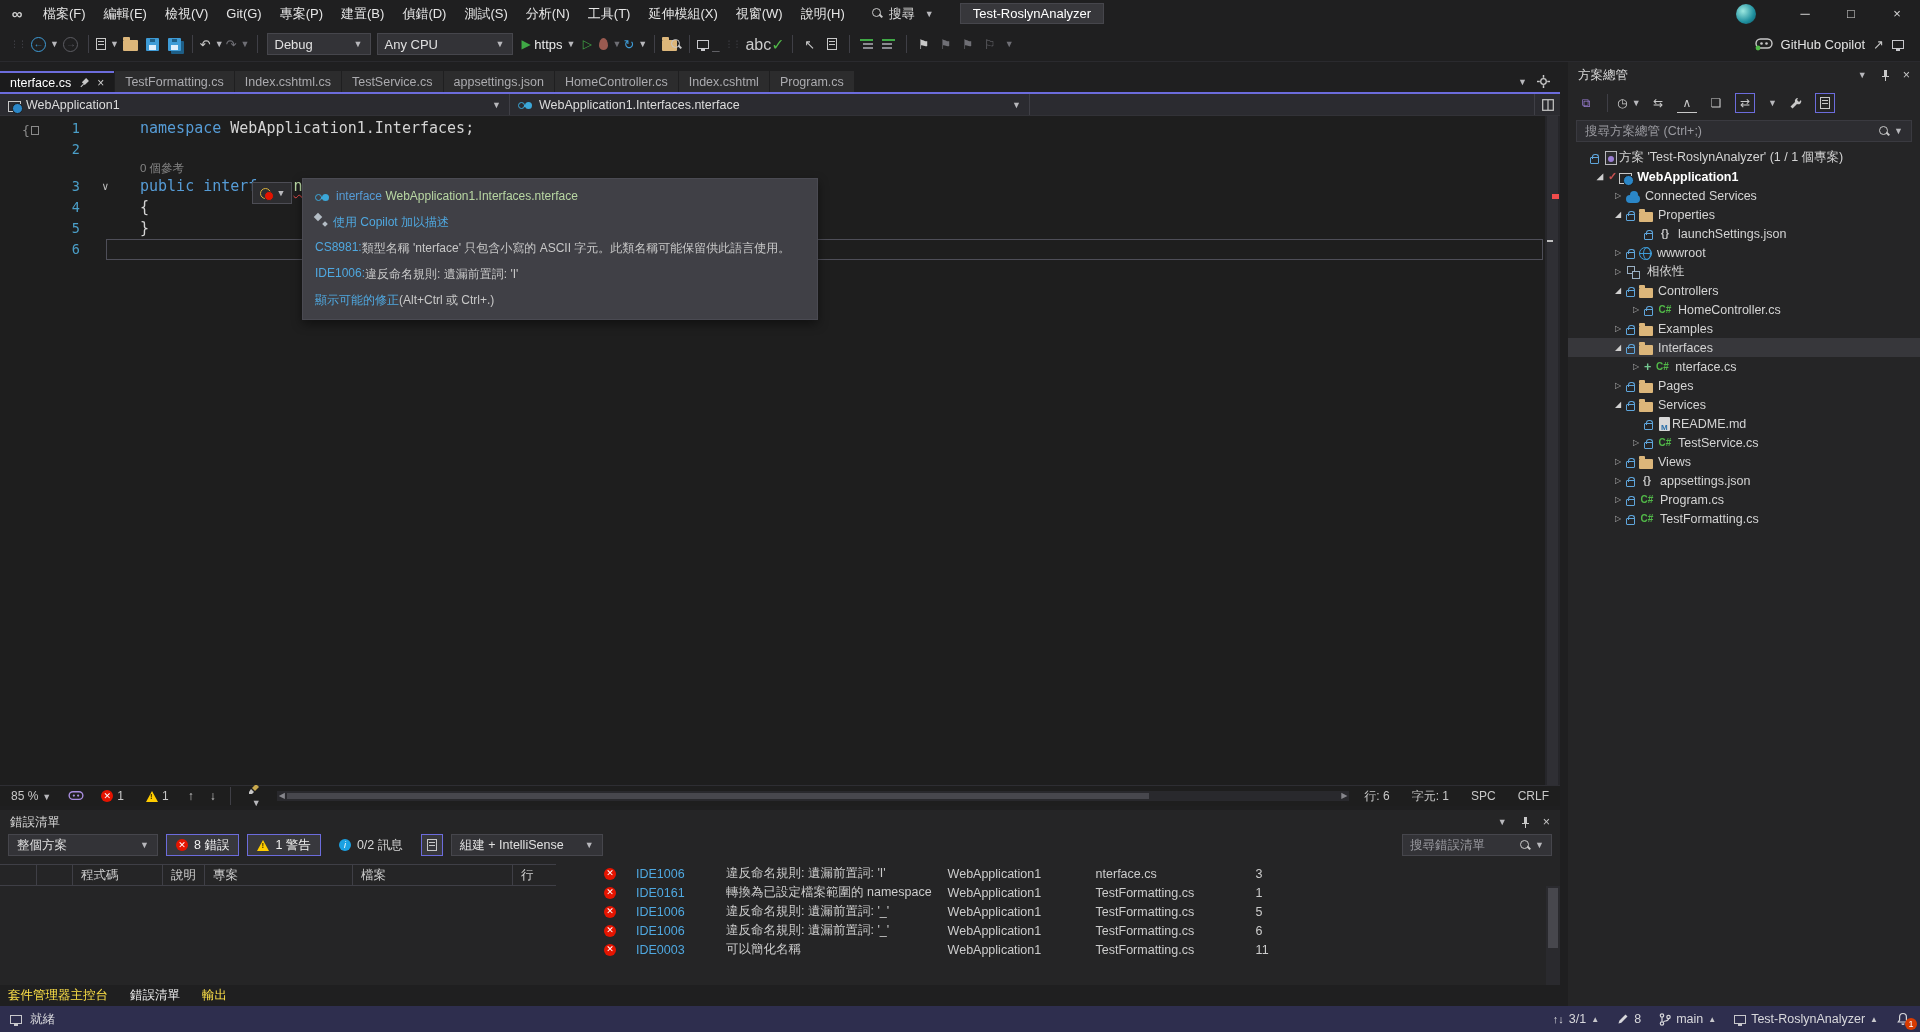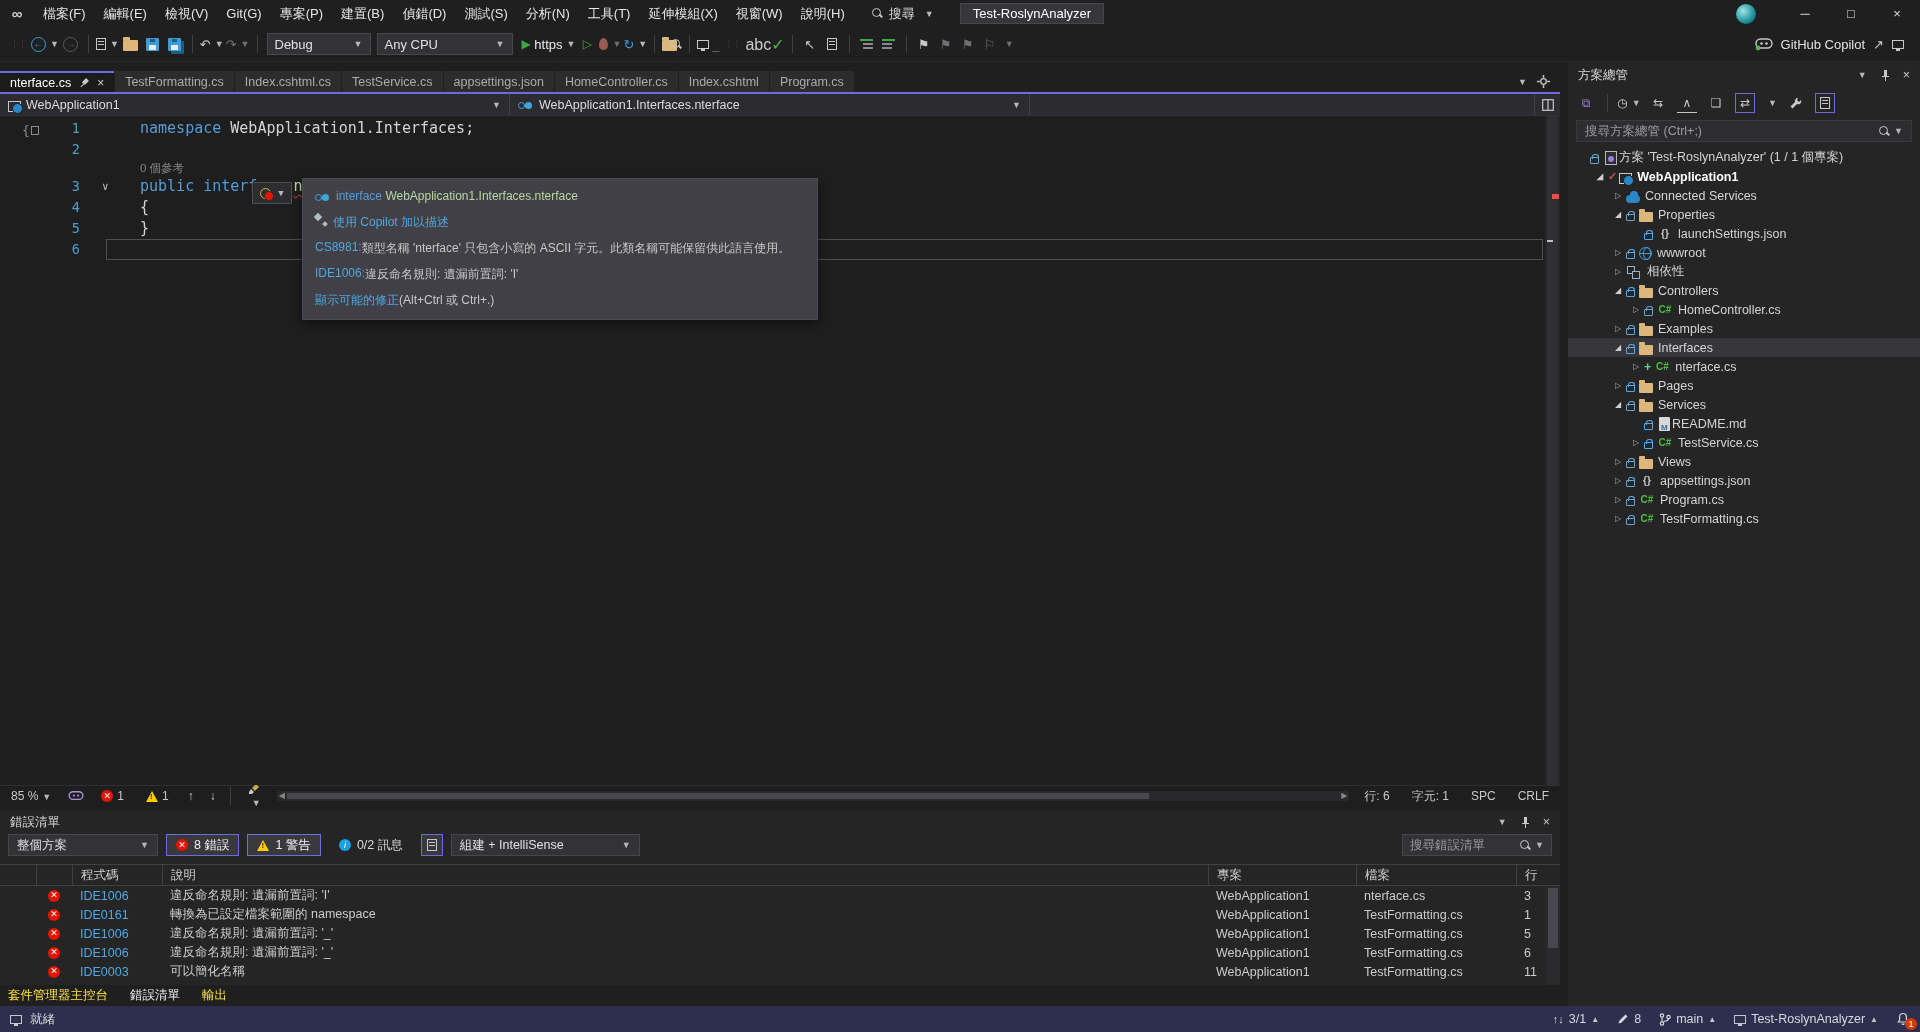--- a/index.html
+++ b/index.html
@@ -135,21 +135,21 @@
   .searchbox{display:flex;align-items:center;background:var(--ctl);border:1px solid #46464c;height:22px;
              padding:0 7px;color:#9a9aa0;font-size:12.5px}
   .ico-search{width:11px;height:11px;position:relative;flex:none}
   .ico-search::before{content:'';position:absolute;left:0;top:0;width:7px;height:7px;border:1.5px solid #c8c8c8;border-radius:50%}
   .ico-search::after{content:'';position:absolute;left:7px;top:7px;width:4px;height:1.5px;background:#c8c8c8;transform:rotate(45deg)}
   .doc-ico{width:10px;height:12px;border:1px solid #c8c8c8;position:relative}
   .doc-ico::after{content:'';position:absolute;left:1px;top:2px;right:1px;height:6px;
         background:linear-gradient(#c8c8c8,#c8c8c8) no-repeat 0 0/8px 1px,
                    linear-gradient(#c8c8c8,#c8c8c8) no-repeat 0 3px/8px 1px,
                    linear-gradient(#c8c8c8,#c8c8c8) no-repeat 0 6px/8px 1px}
-  #ep-table{flex:1;display:flex;flex-direction:column;position:relative;min-height:0}
+  #ep-table{flex:1;display:flex;flex-direction:row;position:relative;min-height:0}
   .ep-hrow{height:22px;display:flex;border-bottom:1px solid var(--border);border-top:1px solid var(--border);color:#cfcfcf;font-size:12.5px}
   .ep-hc{display:flex;align-items:center;padding:0 8px;border-left:1px solid var(--border);overflow:hidden}
   .ep-hc:first-child{border-left:none}
   .ep-row{height:19px;display:flex;align-items:center;font-size:12.5px}
   .ep-c{padding:0 8px;white-space:nowrap;overflow:hidden}
   .w0{width:36px;flex:none}.w1{width:36px;flex:none;display:flex;justify-content:center}
   .wcode{width:90px;flex:none}.wdesc{flex:1;min-width:0}.wproj{width:148px;flex:none}
   .wfile{width:160px;flex:none}.wline{width:44px;flex:none}
   .ep-scroll{position:absolute;right:0;top:22px;bottom:0;width:14px;background:#2a2a2e}
   .ep-scroll .thumb{position:absolute;left:2px;right:2px;top:2px;height:60px;background:#47474d}
@@ -564,21 +564,21 @@
             <span class="sev-warn"></span>
               <span>1 警告</span>
           </span>
           <span class="ep-btn plain">
             <span class="sev-info" actable="false">i</span>
               <span>0/2 訊息</span>
           </span>
           <span class="ep-btn" style="padding:0 5px">
             <span class="doc-ico"></span>
           </span>
-          <span class="ep-combo" style="width:189px">
+          <span class="ep-combo" style="width:152px">
             <span>組建 + IntelliSense</span>
               <span class="dd" style="margin-left:auto">▼</span>
           </span>
           <span class="searchbox" style="margin-left:auto;width:150px">
             <span>搜尋錯誤清單</span>
             <span class="ico-search" style="margin-left:auto"></span>
             <span class="dd">▼</span>
           </span>
         </div>
         <div id="ep-table">

